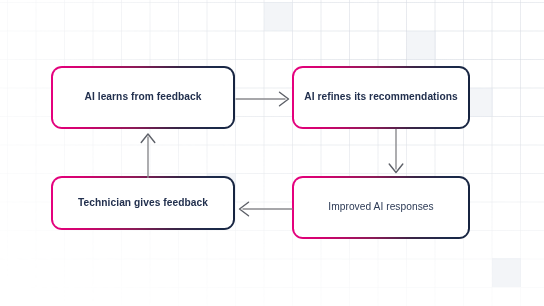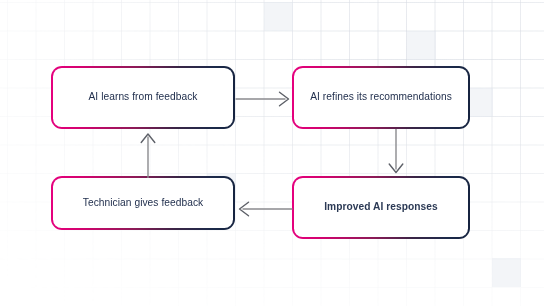--- a/index.html
+++ b/index.html
@@ -65,29 +65,29 @@
     border-radius: 8.6px;
     background: #ffffff;
     display: flex;
     align-items: center;
     justify-content: center;
     box-sizing: border-box;
     padding: 0 10px;
   }
   .flow-label {
     font-size: 10.2px;
-    font-weight: normal;
+    font-weight: bold;
     color: #22304e;
     letter-spacing: 0.06px;
     text-align: center;
     line-height: 1.25;
     white-space: nowrap;
   }
   .flow-label.regular {
-    font-weight: bold;
+    font-weight: normal;
     color: #2c3a55;
   }
 
   
   .connector {
     position: absolute;
     pointer-events: none;
   }
 </style>
 </head>

